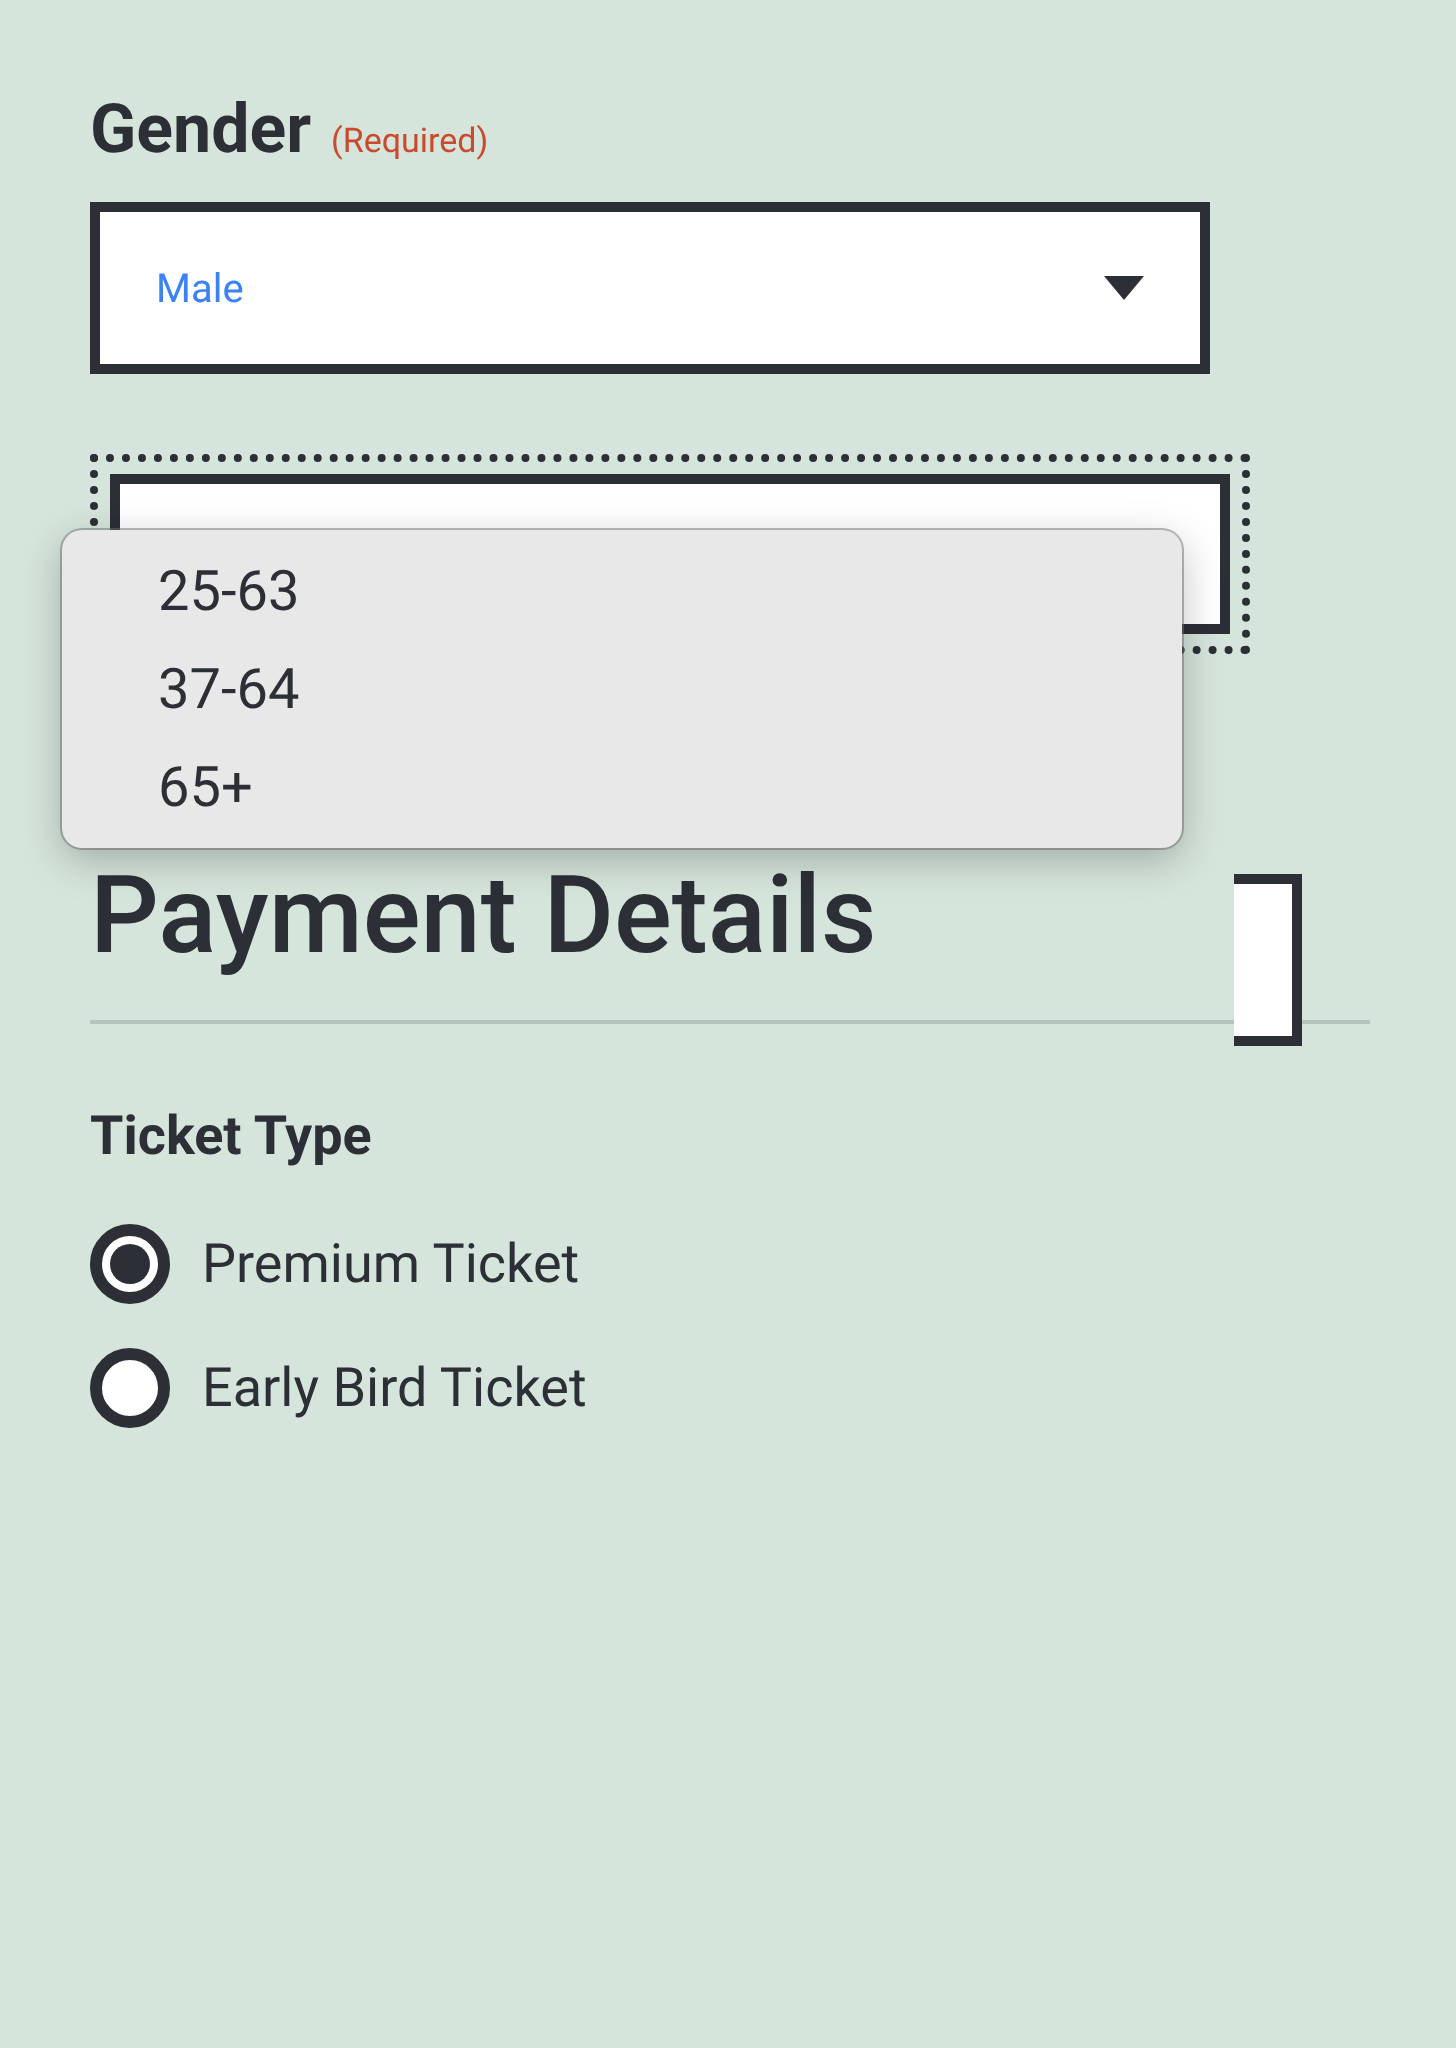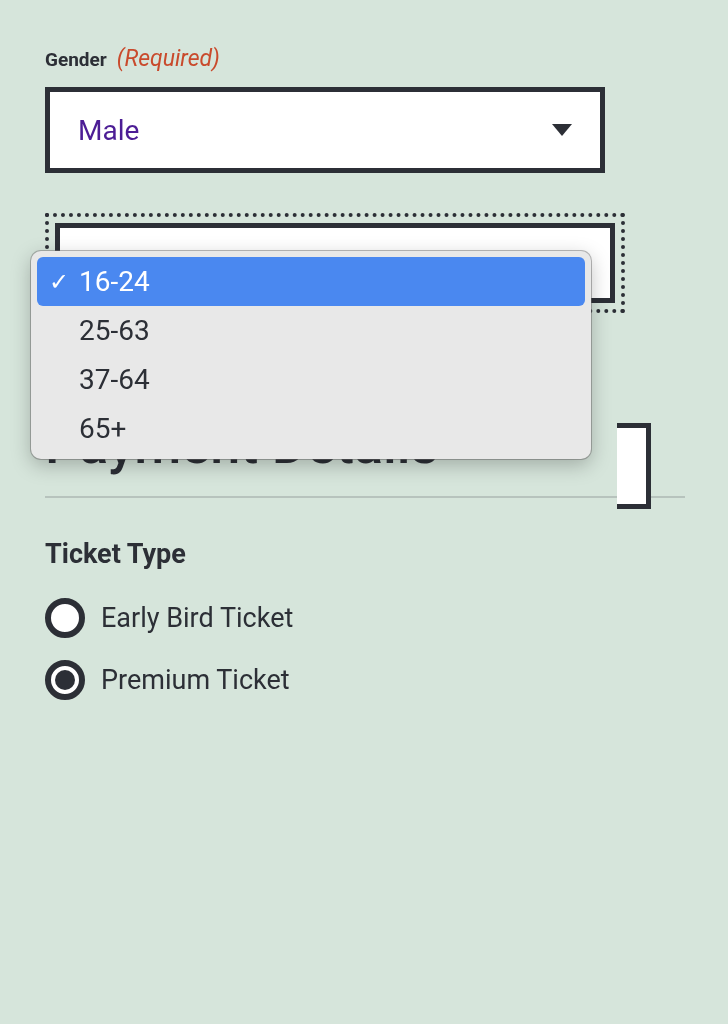--- a/index.html
+++ b/index.html
@@ -5,44 +5,43 @@
     * { box-sizing: border-box; margin: 0; padding: 0; }
     body {
       background: #d6e5db;
       font-family: -apple-system, BlinkMacSystemFont, "Segoe UI", Roboto, Helvetica, Arial, sans-serif;
       width: 728px;
       padding: 45px;
       color: #2c2f36;
     }
     .field { margin-bottom: 40px; }
     .label {
-      font-size: 19px;
+      font-size: 34px;
       font-weight: 700;
       color: #2c2f36;
       display: inline-block;
       margin-bottom: 16px;
     }
     .required {
-      font-size: 23px;
-      font-style: italic;
+      font-size: 17px;
       color: #c94a2c;
       font-weight: 400;
       margin-left: 6px;
     }
     .select-box {
       width: 560px;
       border: 5px solid #2c2f36;
       background: #fff;
       height: 86px;
       display: flex;
       align-items: center;
       justify-content: space-between;
       padding: 0 28px;
-      font-size: 28px;
-      color: #4c1d95;
+      font-size: 20px;
+      color: #3b82f6;
       cursor: pointer;
     }
     .caret {
       width: 0; height: 0;
       border-left: 10px solid transparent;
       border-right: 10px solid transparent;
       border-top: 12px solid #2c2f36;
     }
     .age-wrap {
       position: relative;
@@ -167,38 +166,37 @@
 <div class="field">
   <div class="age-wrap">
     <div class="dotted-focus">
       <div class="select-box">
         <span></span>
         <span class="caret"></span>
       </div>
     </div>
     <div class="hidden-select-bottom"></div>
     <div class="dropdown" id="age-dropdown">
-        <div class="dropdown-item selected">16-24</div>
         <div class="dropdown-item">25-63</div>
         <div class="dropdown-item">37-64</div>
         <div class="dropdown-item">65+</div>
       </div>
   </div>
 </div>
 
 <h2 class="section-title">Payment Details</h2>
 <hr class="divider">
 
 <div class="radio-group">
   <span class="radio-label">Ticket Type</span>
   <div id="ticket-list">
-      <div class="radio-row">
-        <div class="radio-outer"></div>
-        <span class="radio-text">Early Bird Ticket</span>
-      </div>
       <div class="radio-row checked">
         <div class="radio-outer">
           <div class="radio-inner"></div>
         </div>
         <span class="radio-text">Premium Ticket</span>
       </div>
+      <div class="radio-row">
+        <div class="radio-outer"></div>
+        <span class="radio-text">Early Bird Ticket</span>
+      </div>
     </div>
 </div>
 
 </body></html>

